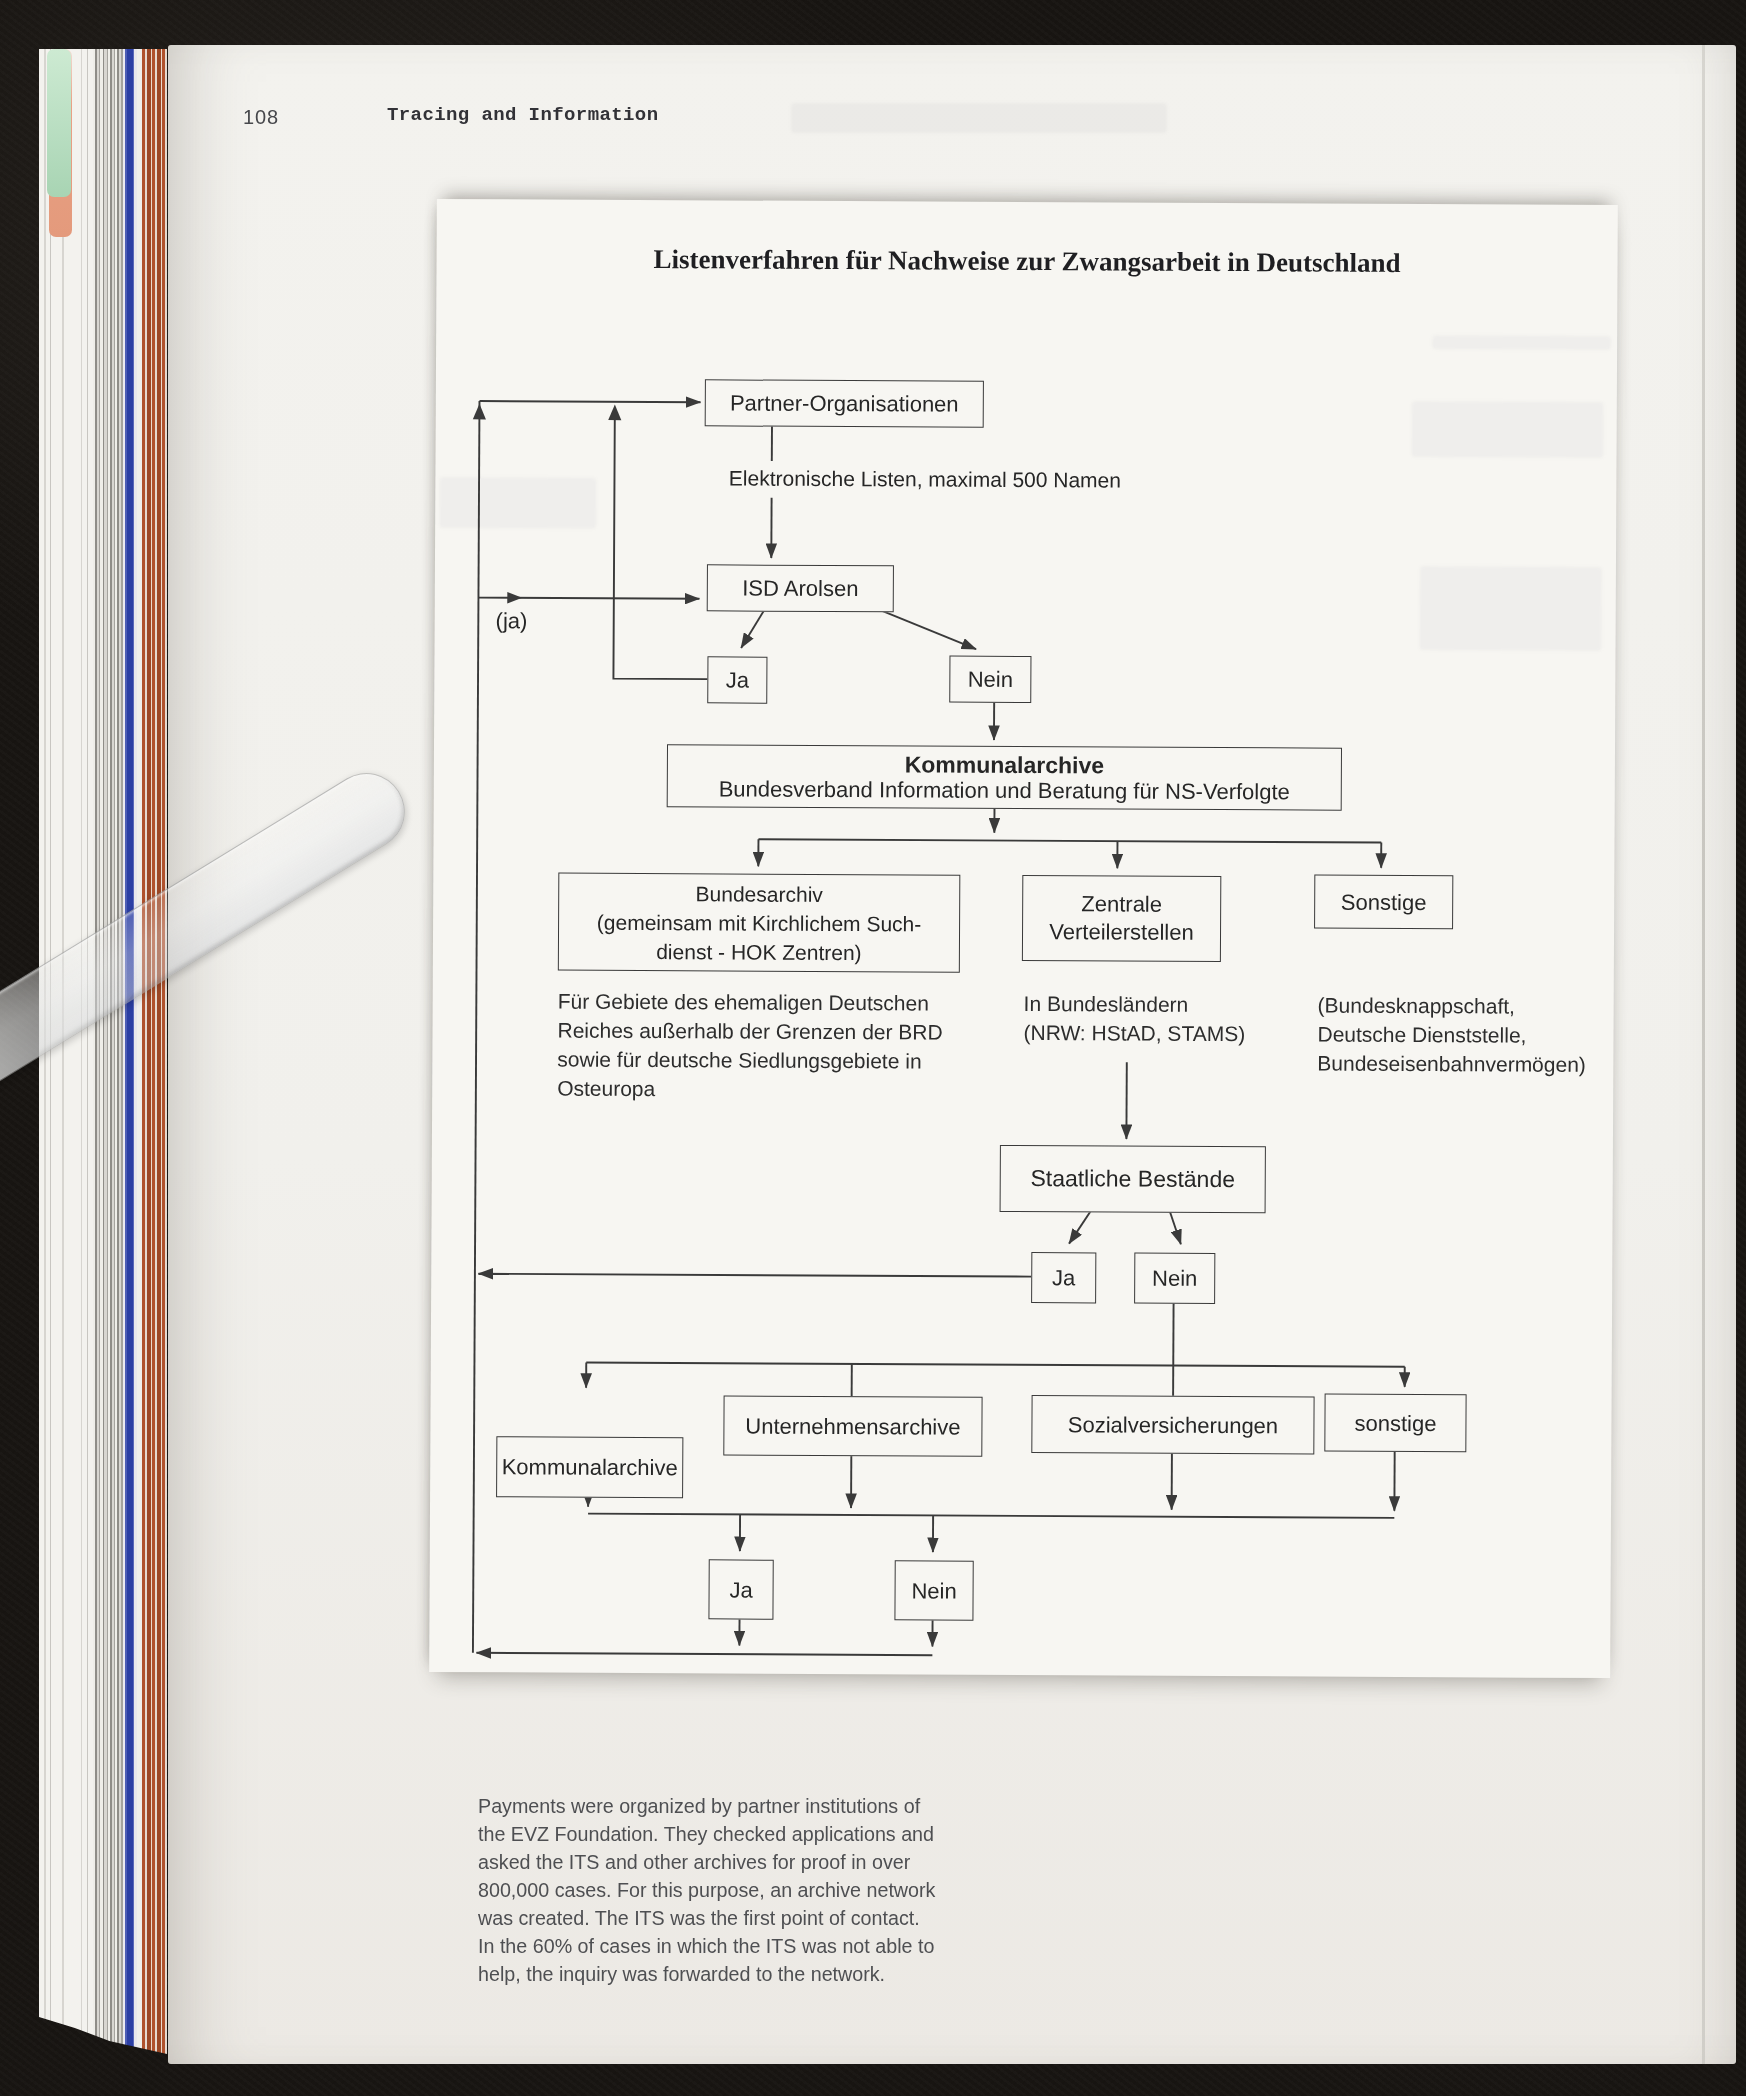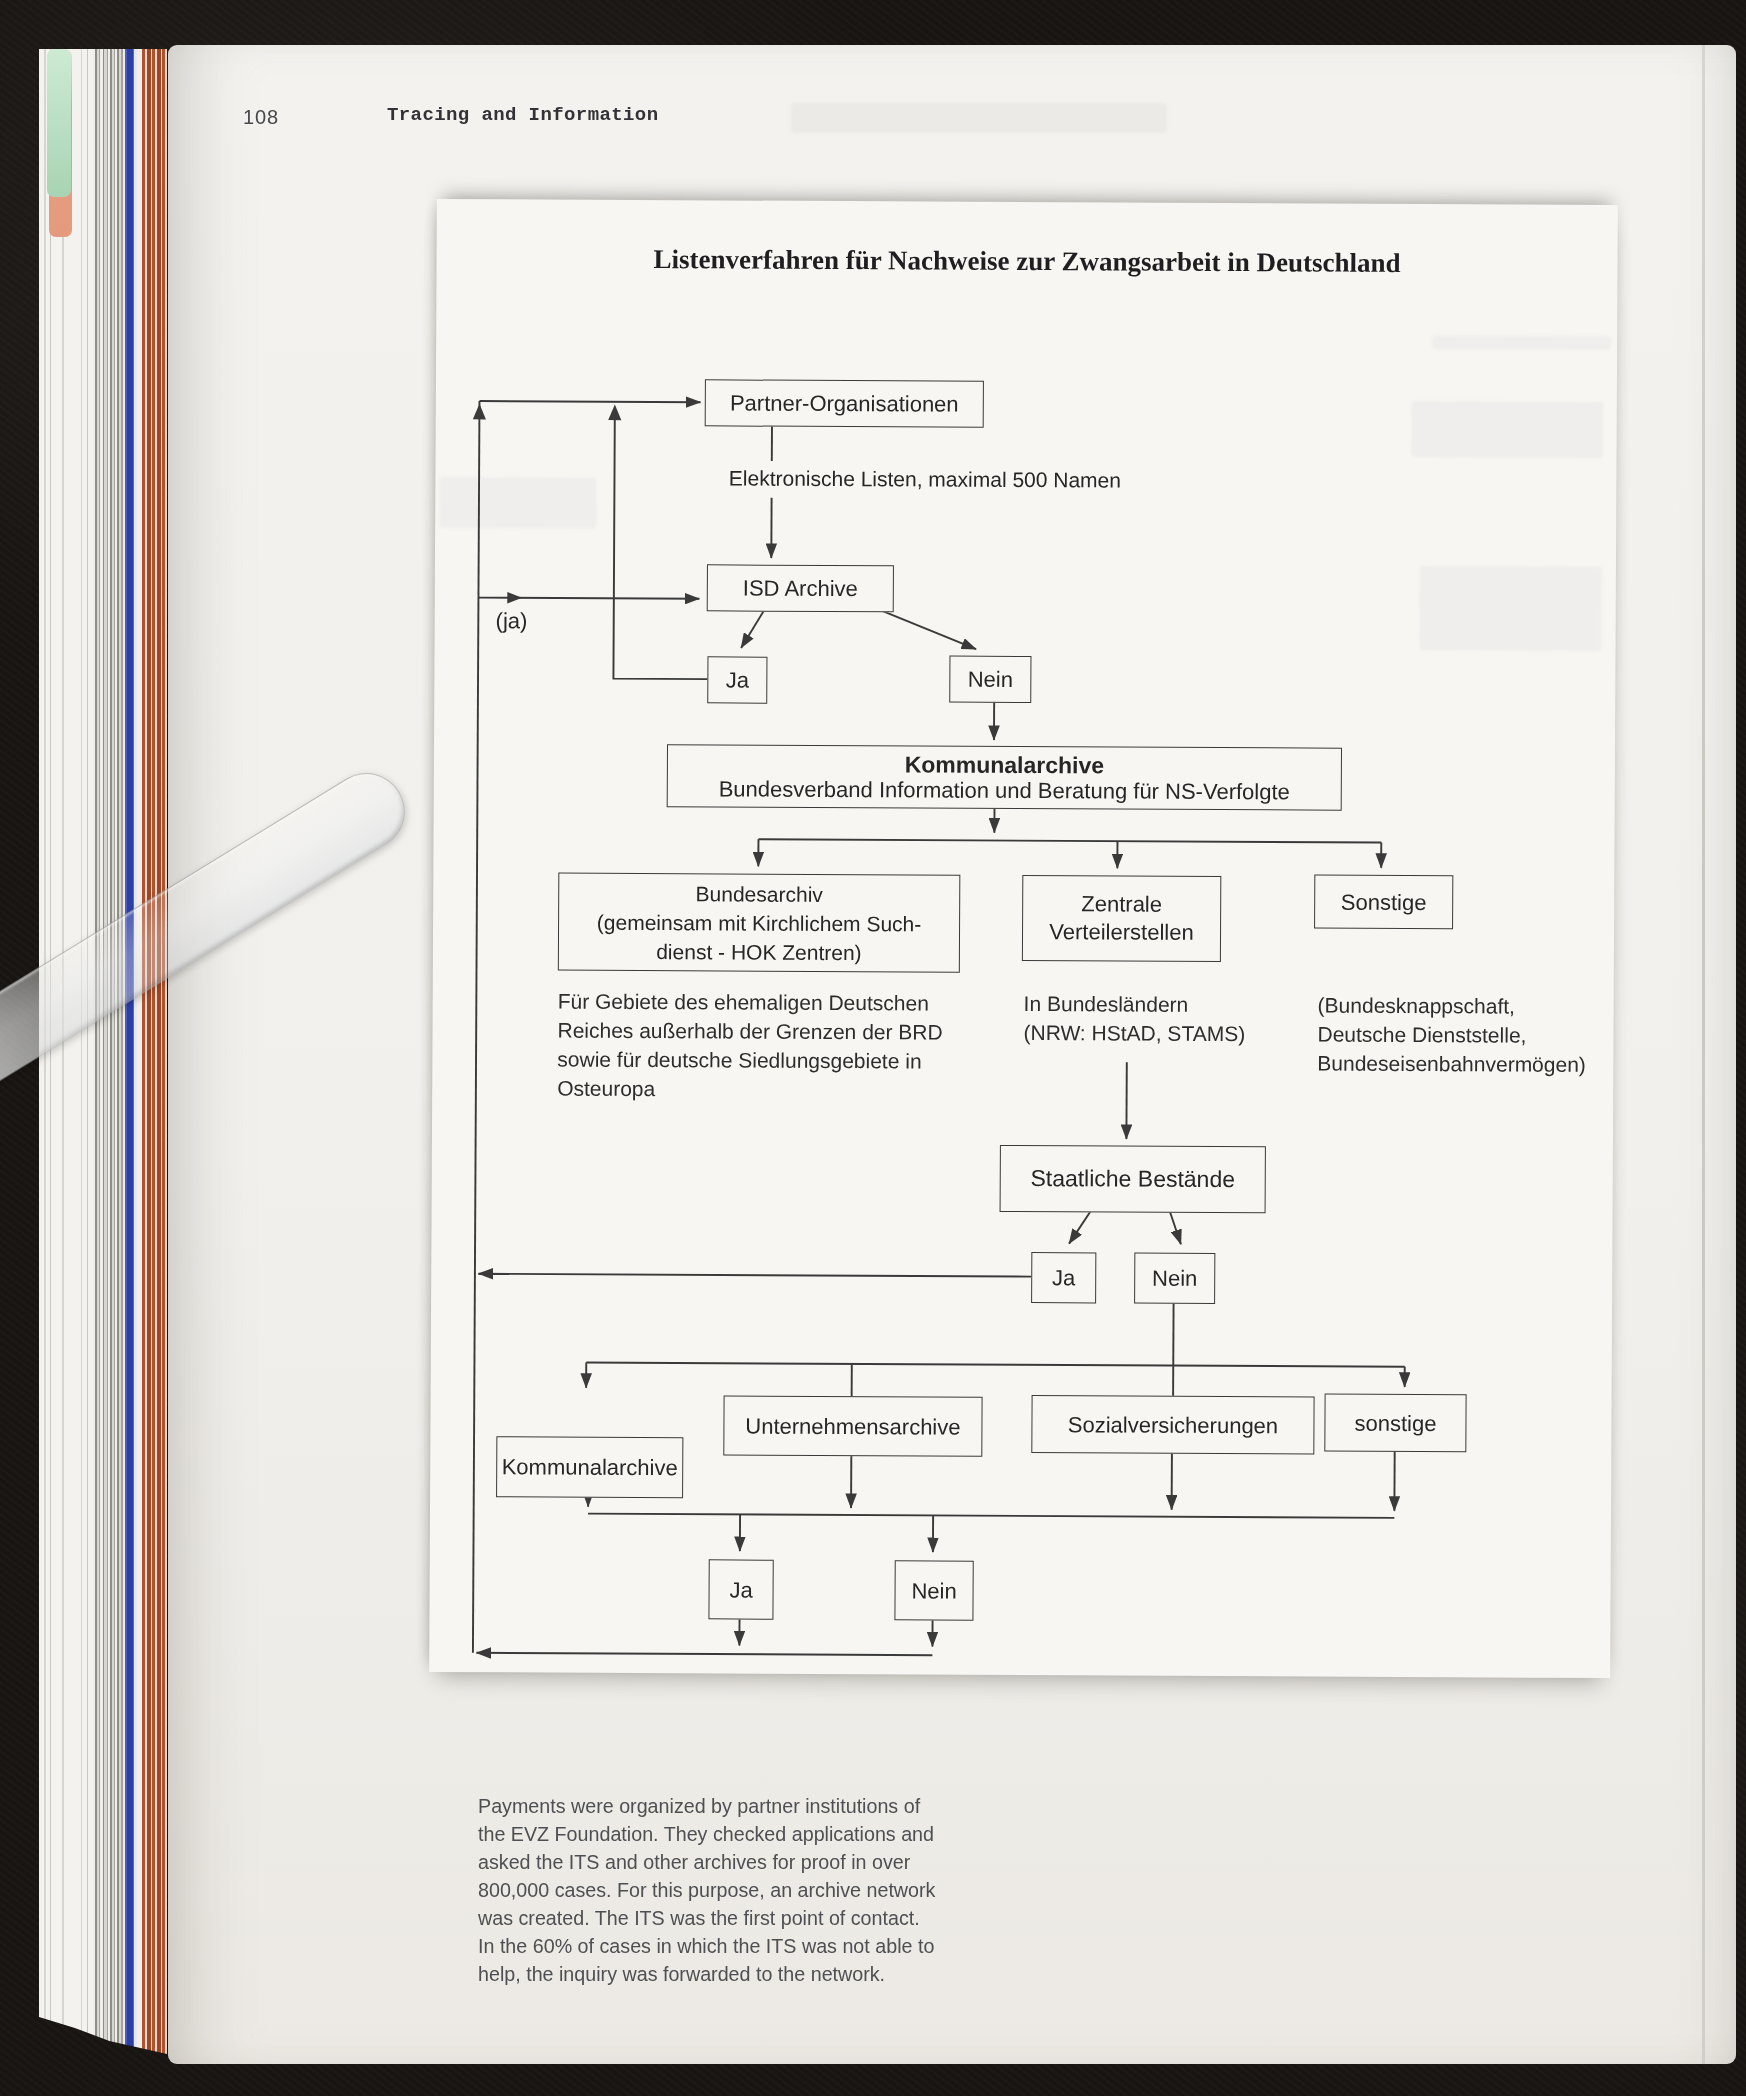--- a/index.html
+++ b/index.html
@@ -5,21 +5,21 @@
   html,body{margin:0;padding:0;}
   body{width:1747px;height:2096px;font-family:"Liberation Sans",sans-serif;}
   .scene{position:relative;width:1747px;height:2096px;overflow:hidden;
     background:
       radial-gradient(1048px 699px at 18% 12%, rgba(86,79,70,.20), transparent 60%),
       radial-gradient(961px 786px at 85% 78%, rgba(72,66,58,.15), transparent 60%),
       repeating-linear-gradient(37deg, rgba(255,255,255,.016) 0 2.6px, transparent 2.6px 6.1px),
       repeating-linear-gradient(-41deg, rgba(0,0,0,.06) 0 1.7px, transparent 1.7px 5.2px),
       #181512;}
   
-  .page{position:absolute;left:168px;top:45px;width:1568px;height:2019px;border-radius:9px;
+  .page{position:absolute;left:168px;top:45px;width:1568px;height:2019px;border-radius:3px;
     background:linear-gradient(180deg,#f3f2ee 0%,#f1f0ec 55%,#ece9e4 100%);
     box-shadow:inset 61px 0 79px -58px rgba(105,98,88,.38), inset -38px 0 61px -44px rgba(120,115,105,.32);}
   .page-crease{position:absolute;top:0;bottom:0;left:1534px;width:2.6px;opacity:.75;
     background:linear-gradient(180deg,#cfcdc7,#bcbab3 40%,#c9c7c1);}
   .page-num{position:absolute;left:75px;top:61px;font-size:20px;color:#47484c;letter-spacing:0.9px;}
   .running-header{position:absolute;left:219px;top:59px;font-family:"Liberation Mono",monospace;
     font-weight:bold;font-size:19px;color:#323237;letter-spacing:0.4px;text-align:right;}
   .ghost{position:absolute;background:rgba(115,117,124,.055);filter:blur(1.7px);border-radius:3.5px;}
   
   .panel{position:absolute;left:265px;top:157px;width:1181px;height:1473px;background:#f7f6f2;
@@ -133,21 +133,21 @@
         </g>
         <g fill="#3a3a3a" stroke="none">
           <polygon points="50,234 42.5,252 57.5,252"></polygon>
           <polygon points="205,234 197.5,252 212.5,252"></polygon>
           <polygon points="100,456 83,449.5 83,462.5"></polygon>
         </g>
       </svg>
 
       <div class="fbox" style="left:269px;top:179px;width:277px;height:45px;">Partner-Organisationen</div>
       <div class="flabel" style="left:284px;top:266px;width:411px;text-align:center;font-size:21px;">Elektronische Listen, maximal 500 Namen</div>
-      <div class="fbox" style="left:272px;top:364px;width:185px;height:45px;">ISD Archive</div>
+      <div class="fbox" style="left:272px;top:364px;width:185px;height:45px;">ISD Arolsen</div>
       <div class="flabel" style="left:61px;top:409px;font-size:22px;">(ja)</div>
       <div class="fbox" style="left:273px;top:456px;width:58px;height:45px;">Ja</div>
       <div class="fbox" style="left:515px;top:454px;width:80px;height:45px;">Nein</div>
 
       <div class="fbox" style="left:233px;top:544px;width:673px;height:61px;flex-direction:column;">
         <div class="vz-title">Kommunalarchive</div>
         <div class="vz-sub">Bundesverband Information und Beratung für NS-Verfolgte</div>
       </div>
 
       <div class="fbox ml" style="left:125px;top:673px;width:400px;height:96px;font-size:21px;line-height:29px;">Bundesarchiv

